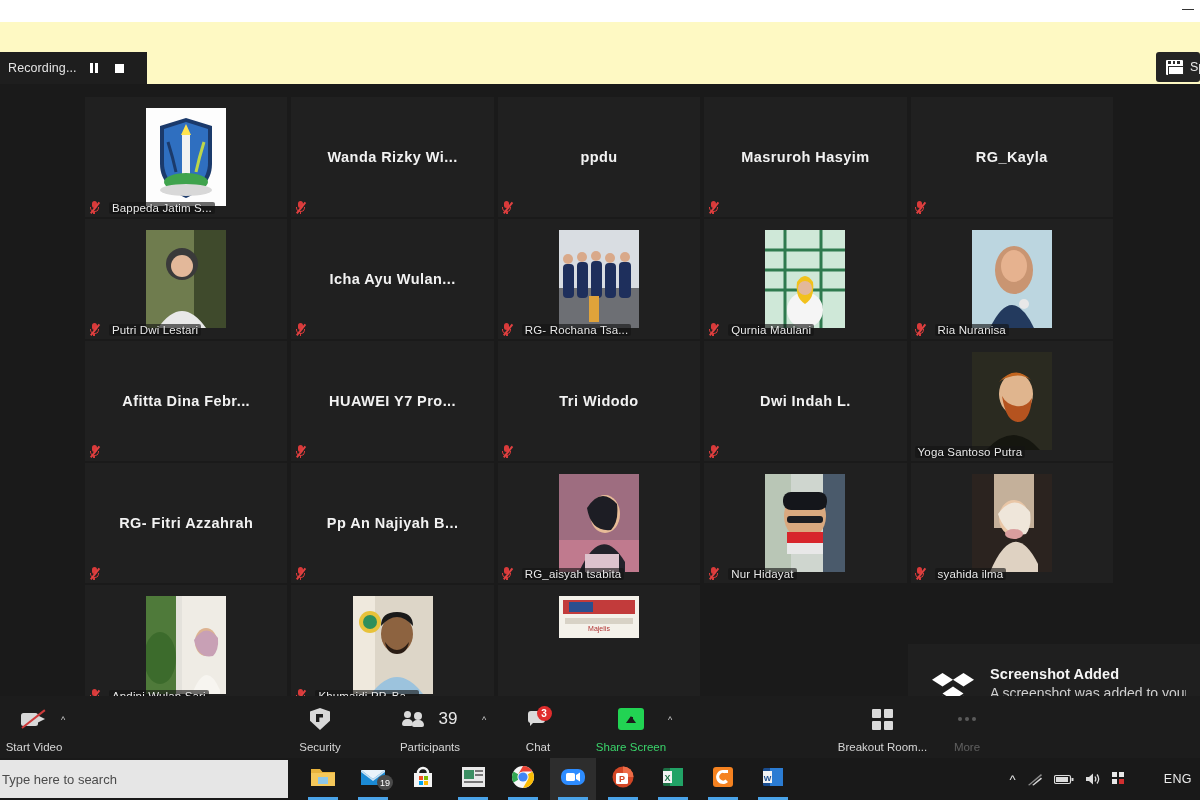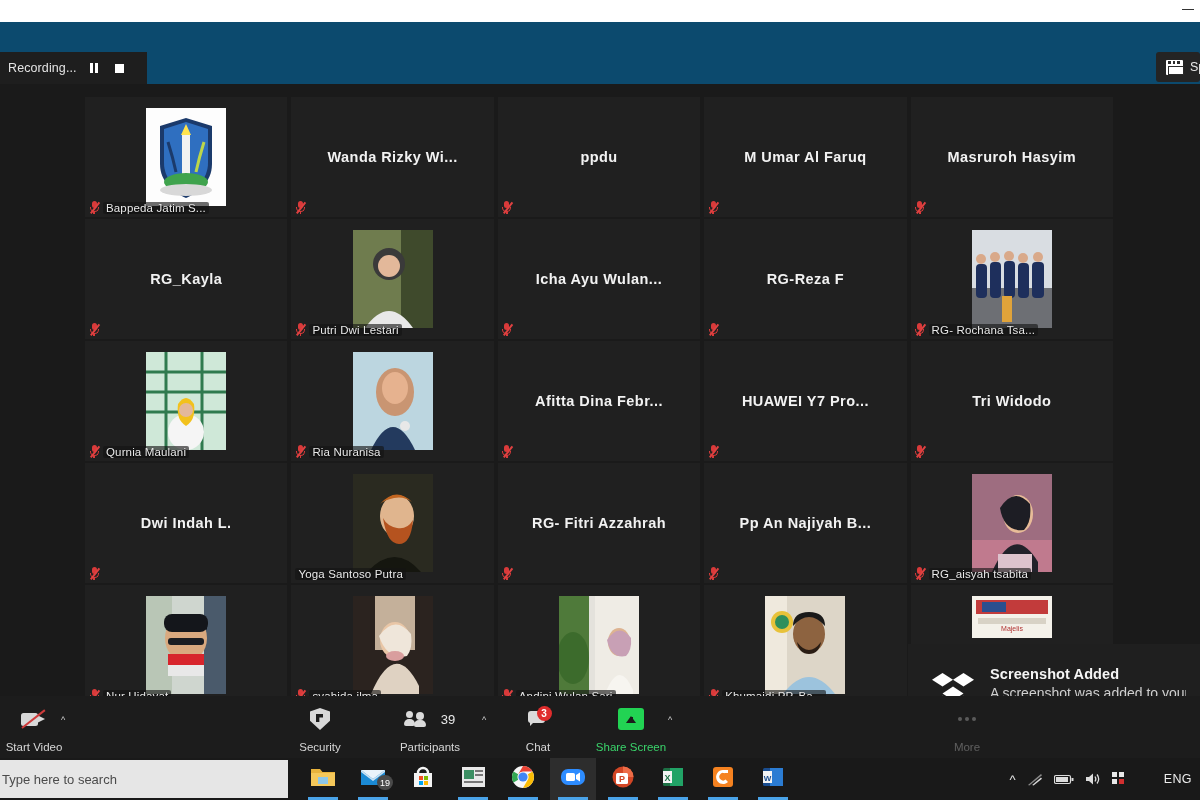--- a/index.html
+++ b/index.html
@@ -24,21 +24,21 @@
 
   
   .zoom-window {
     position: absolute; left: 0; top: 22px; width: 1200px; height: 736px;
     background: #1a1a1a;
   }
 
   
   .topbar {
     position: absolute; left: 0; top: 0; width: 1200px; height: 62px;
-    background: #0c4a6e;
+    background: #fef9c3;
   }
   .rec-pill {
     position: absolute; left: 0; top: 30px; height: 32px; width: 147px;
     background: #1e1e1e;
     display: flex; align-items: center; gap: 10px;
     padding-left: 8px;
   }
   .rec-label {
     color: #e4e4e4; font-size: 12.5px; letter-spacing: .1px; white-space: nowrap;
   }
@@ -88,21 +88,21 @@
   .tile-name-center {
     color: #f2f2f2; font-size: 14.5px; font-weight: bold;
     letter-spacing: .45px; text-align: center;
     padding: 0 6px; white-space: nowrap; overflow: hidden;
   }
   .avatar-box {
     width: 80px; height: 98px; position: relative; overflow: hidden;
   }
   .tile-footer {
     position: absolute; left: 4px; bottom: 3px;
-    display: flex; align-items: center; gap: 4px;
+    display: flex; align-items: center; gap: 10px;
     max-width: calc(100% - 8px);
   }
   .mic-muted {
     width: 10px; height: 13px; flex: none; position: relative;
   }
   .mic-muted .body {
     position: absolute; left: 2.5px; top: 0px; width: 5px; height: 7px;
     background: #d93a3a; border-radius: 2.5px;
   }
   .mic-muted .arc {
@@ -179,21 +179,21 @@
     content: ""; position: absolute; left: 6px; top: 6px; width: 7px; height: 8px;
     background: #1c1c1c; clip-path: polygon(0 0,100% 0,100% 45%,48% 45%,48% 100%,0 100%);
   }
 
   
   .icon-people { width: 24px; height: 16px; position: relative; }
   .icon-people .h1 { position: absolute; left: 1px; top: 0px; width: 7px; height: 7px; border-radius: 50%; background: #dadada; }
   .icon-people .h2 { position: absolute; left: 11px; top: 1px; width: 8px; height: 8px; border-radius: 50%; background: #dadada; }
   .icon-people .b1 { position: absolute; left: -1px; top: 8px; width: 11px; height: 7px; border-radius: 5px 5px 2px 2px; background: #dadada; }
   .icon-people .b2 { position: absolute; left: 9px; top: 9px; width: 12px; height: 7px; border-radius: 5px 5px 2px 2px; background: #dadada; }
-  .participants-count { color: #e8e8e8; font-size: 13px; margin-left: 12px; }
+  .participants-count { color: #e8e8e8; font-size: 17px; margin-left: 12px; }
 
   
   .icon-chat { width: 21px; height: 18px; position: relative; }
   .icon-chat .bub { position: absolute; left: 0; top: 1px; width: 17px; height: 12px; background: #dadada; border-radius: 3px; }
   .icon-chat .tail { position: absolute; left: 2px; top: 11px; width: 0; height: 0;
     border-left: 5px solid #dadada; border-bottom: 5px solid transparent; }
   .chat-badge {
     position: absolute; right: -3px; top: -4px; min-width: 15px; height: 15px;
     background: #e02d2d; color: #fff; border-radius: 8px;
     font-size: 10px; display: flex; align-items: center; justify-content: center;
@@ -314,31 +314,20 @@
           <span class="tile-footer">
             <span class="mic-muted">
               <span class="body"></span>
               <span class="arc"></span>
               <span class="stem"></span>
               <span class="slash"></span>
             </span>
           </span>
         </div>
         <div class="tile">
-          <span class="tile-name-center">M Umar Al Faruq</span>
-          <span class="tile-footer">
-            <span class="mic-muted">
-              <span class="body"></span>
-              <span class="arc"></span>
-              <span class="stem"></span>
-              <span class="slash"></span>
-            </span>
-          </span>
-        </div>
-        <div class="tile">
           <span class="tile-name-center">Masruroh Hasyim</span>
           <span class="tile-footer">
             <span class="mic-muted">
               <span class="body"></span>
               <span class="arc"></span>
               <span class="stem"></span>
               <span class="slash"></span>
             </span>
           </span>
         </div>
@@ -366,31 +355,20 @@
               <span class="body"></span>
               <span class="arc"></span>
               <span class="stem"></span>
               <span class="slash"></span>
             </span>
             <span class="tile-footer-name">Putri Dwi Lestari</span>
           </span>
         </div>
         <div class="tile">
           <span class="tile-name-center">Icha Ayu Wulan...</span>
-          <span class="tile-footer">
-            <span class="mic-muted">
-              <span class="body"></span>
-              <span class="arc"></span>
-              <span class="stem"></span>
-              <span class="slash"></span>
-            </span>
-          </span>
-        </div>
-        <div class="tile">
-          <span class="tile-name-center">RG-Reza F</span>
           <span class="tile-footer">
             <span class="mic-muted">
               <span class="body"></span>
               <span class="arc"></span>
               <span class="stem"></span>
               <span class="slash"></span>
             </span>
           </span>
         </div>
         <div class="tile">
@@ -725,20 +703,31 @@
           <span class="icon-share">
               <span class="arw"></span>
               <span class="stem2"></span>
             </span>
         </span>
         <span class="tb-label green">Share Screen</span>
       </div>
       <span class="tb-caret" style="left:664px;">^</span>
 
 
+      <div class="tb-item" style="left:830px; width:105px;">
+        <span class="tb-glyph">
+          <span class="icon-grid4">
+              <span></span>
+              <span></span>
+              <span></span>
+              <span></span>
+            </span>
+        </span>
+        <span class="tb-label">Breakout Room...</span>
+      </div>
 
       <div class="tb-more" style="left:932px;">
         <span class="dots">
             <i></i>
             <i></i>
             <i></i>
           </span>
         <span class="tb-label">More</span>
       </div>
 

